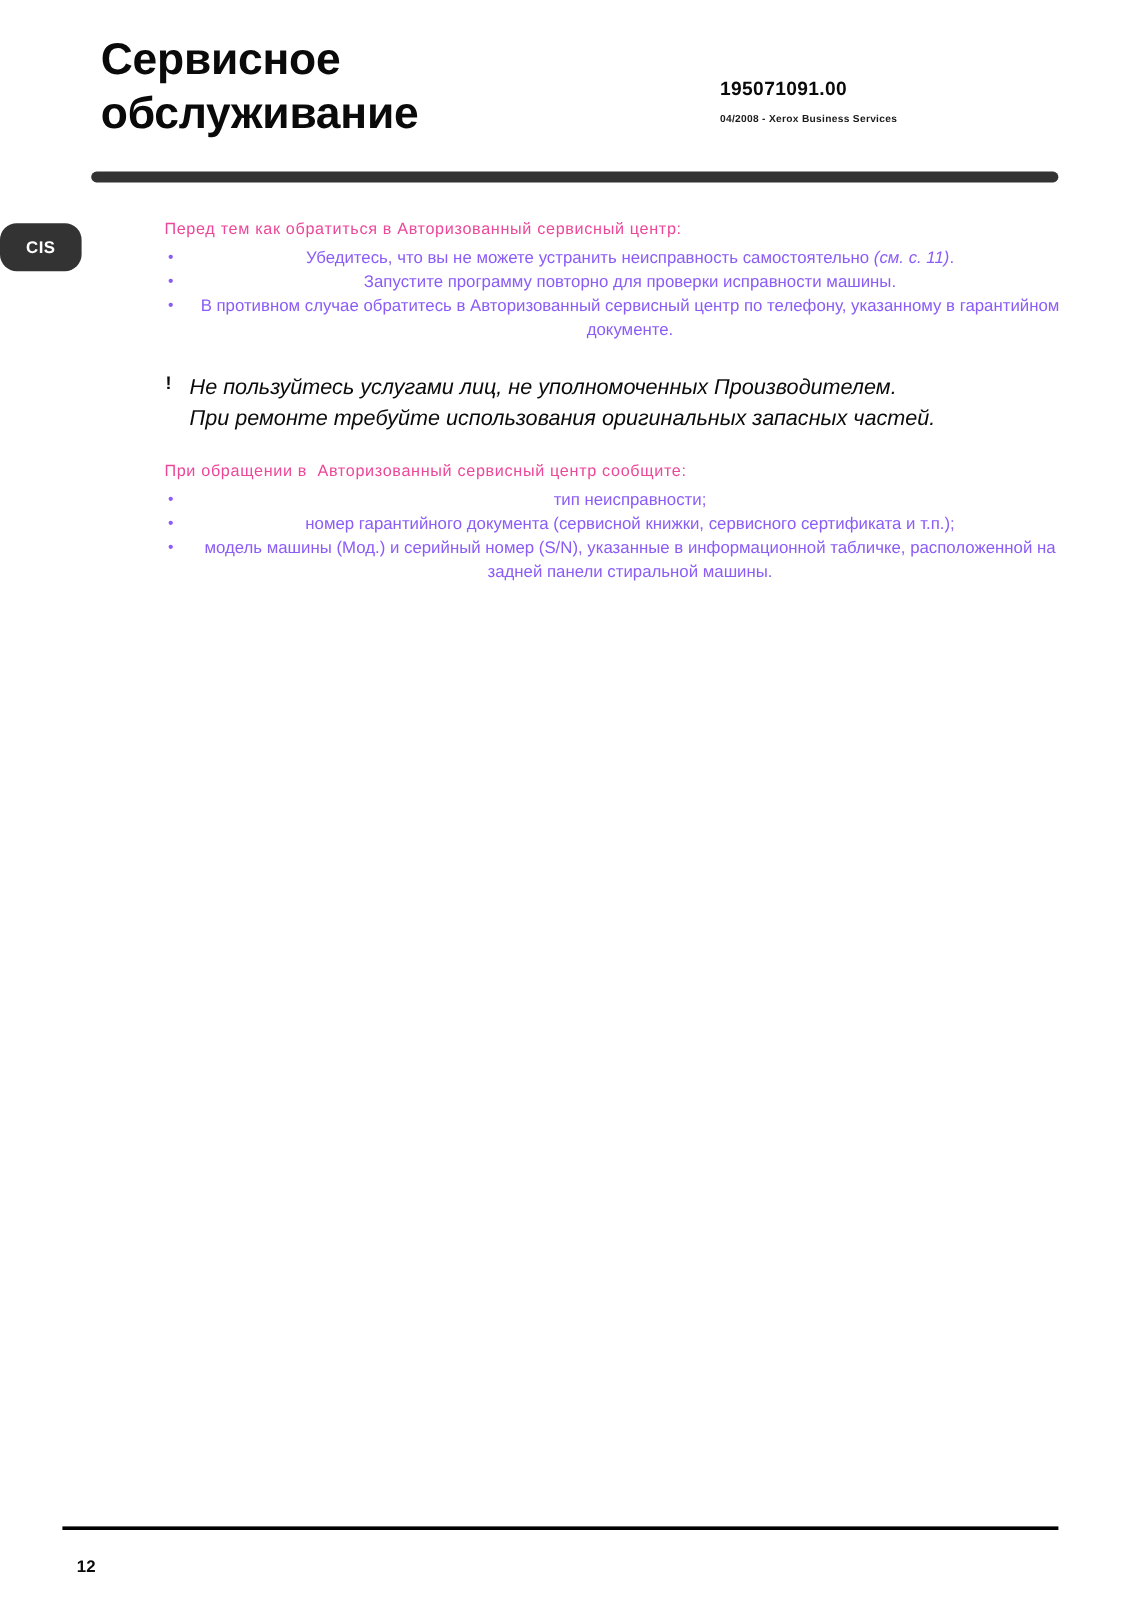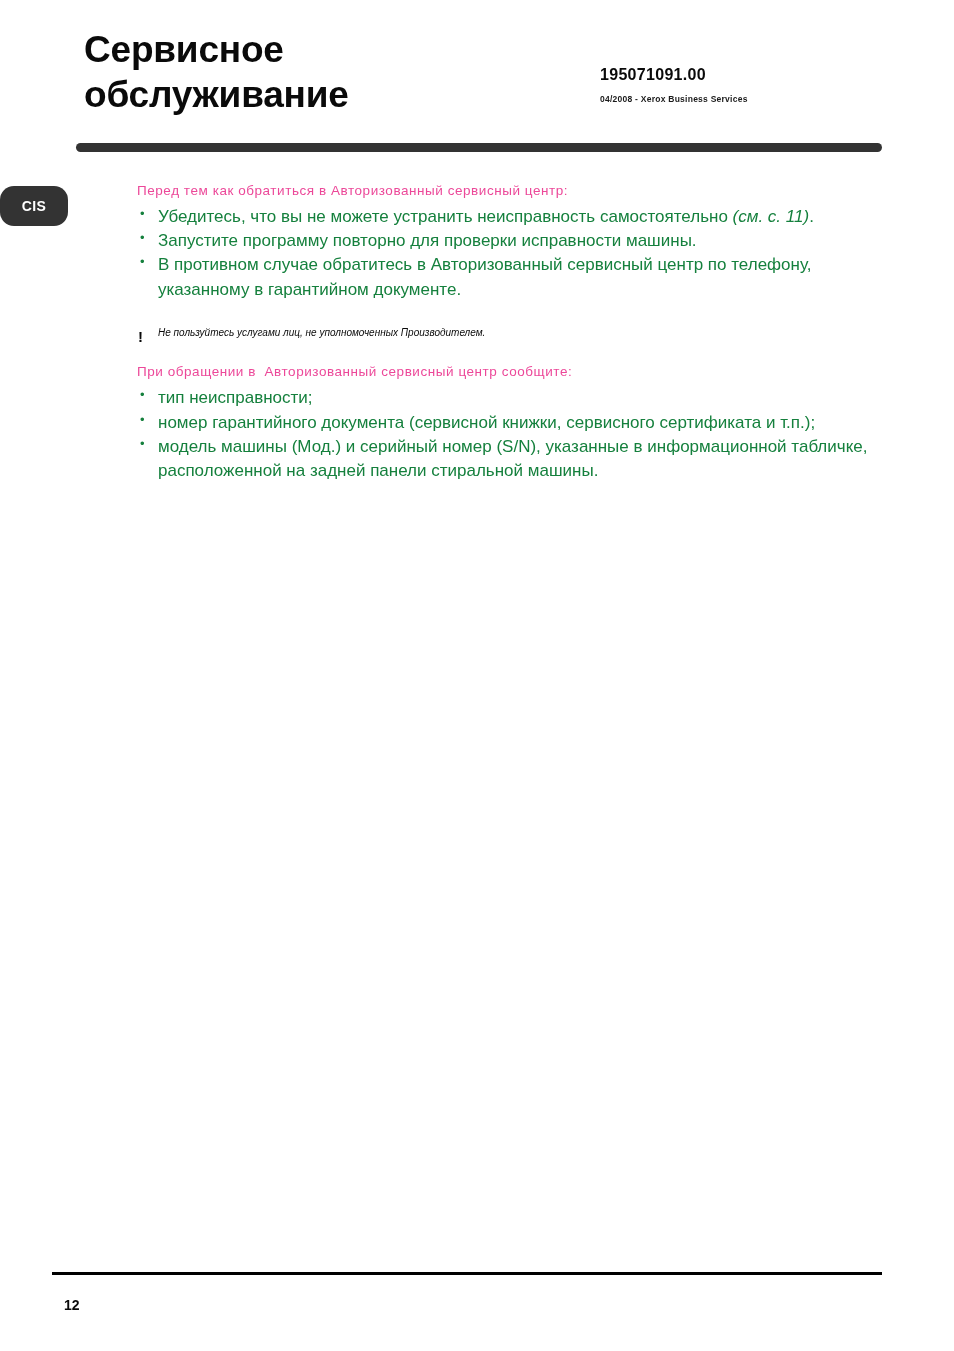--- a/index.html
+++ b/index.html
@@ -113,23 +113,24 @@
 
   ul.bullets {
     list-style: none;
     margin: 5px 0 0 0;
     padding: 0;
   }
 
   ul.bullets li {
     position: relative;
     padding-left: 21px;
-    font-size: 17px;
+    font-size: 14px;
     line-height: 1.42;
-    color: #15803d;
+    color: #8b5cf6;
+    text-align: center;
   }
 
   ul.bullets li::before {
     content: "\2022";
     position: absolute;
     left: 3px;
     top: 0;
     font-size: 13px;
     line-height: 1.42;
   }
@@ -149,21 +150,21 @@
     position: absolute;
     left: 1px;
     top: 0;
     font-size: 15px;
     font-weight: bold;
     line-height: 1.42;
     color: #0a0a0a;
   }
 
   .note-line {
-    font-size: 10px;
+    font-size: 18px;
     font-style: italic;
     line-height: 1.45;
     color: #0a0a0a;
   }
 
   .section-gap {
     height: 23px;
   }
 
   
@@ -211,20 +212,21 @@
       <ul class="bullets">
         <li><span>Убедитесь, что вы не можете устранить неисправность самостоятельно </span><span class="italic">(см. с. 11)</span><span>.</span></li>
         <li><span>Запустите программу повторно для проверки исправности машины.</span></li>
         <li><span>В противном случае обратитесь в Авторизованный сервисный центр по телефону, указанному в гарантийном документе.</span></li>
       </ul>
     </div>
 
     <div class="note">
       <span class="note-mark">!</span>
       <div class="note-line">Не пользуйтесь услугами лиц, не уполномоченных Производителем.</div>
+      <div class="note-line">При ремонте требуйте использования оригинальных запасных частей.</div>
     </div>
 
     <div class="section-gap"></div>
 
     <div>
       <div class="section-heading">При обращении в  Авторизованный сервисный центр сообщите:</div>
       <ul class="bullets">
         <li><span>тип неисправности;</span></li>
         <li><span>номер гарантийного документа (сервисной книжки, сервисного сертификата и т.п.);</span></li>
         <li><span>модель машины (Мод.) и серийный номер (S/N), указанные в информационной табличке, расположенной на задней панели стиральной машины.</span></li>

